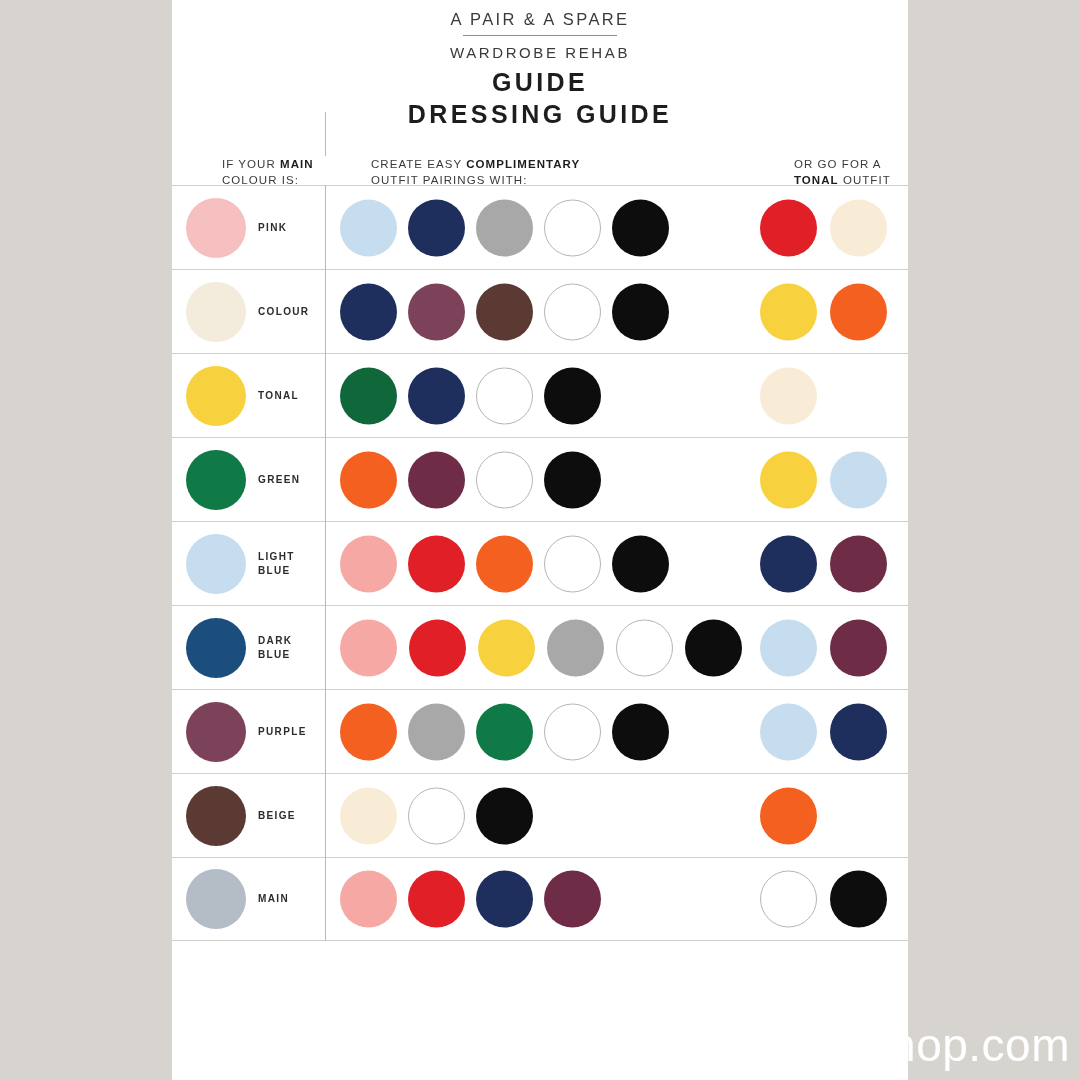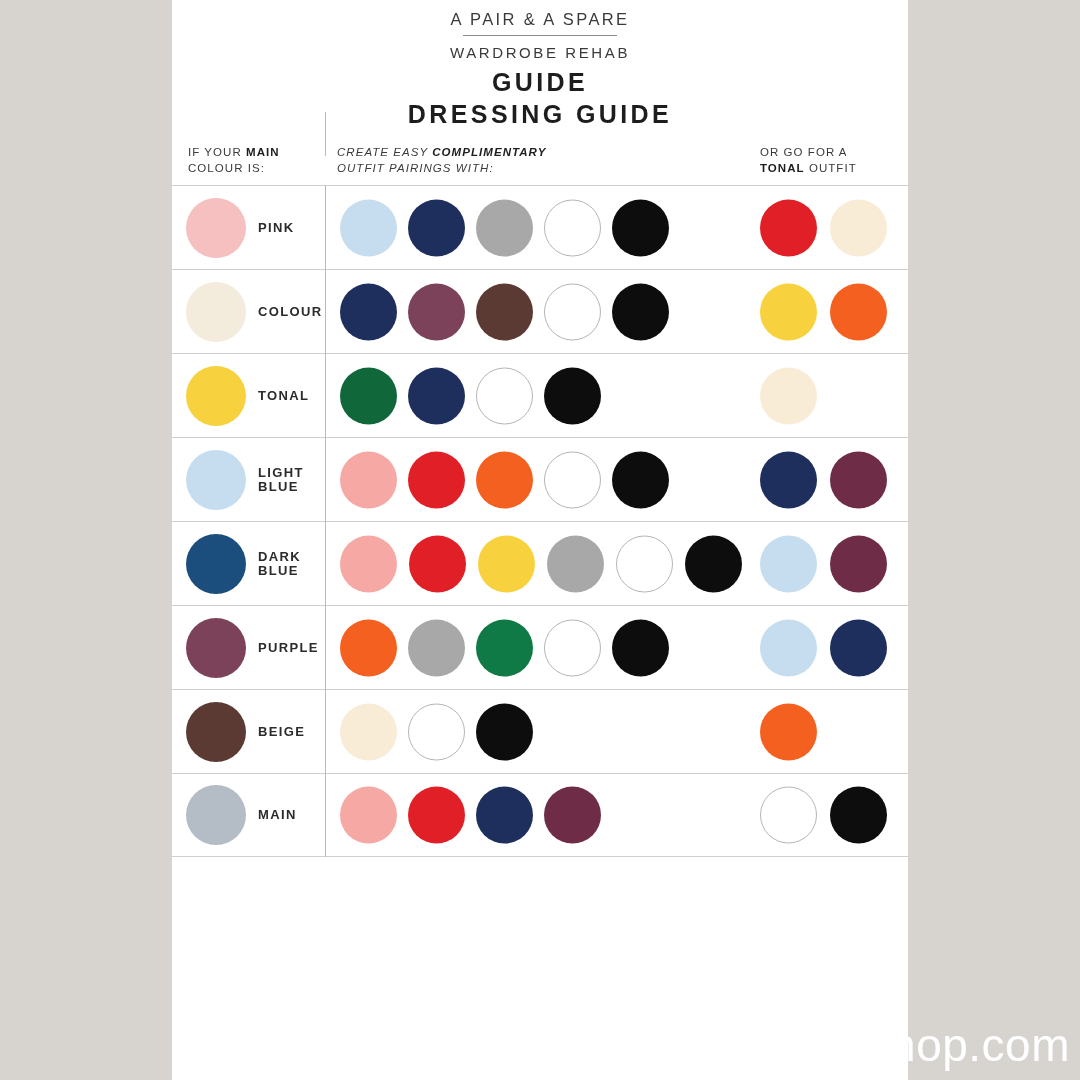--- a/index.html
+++ b/index.html
@@ -68,26 +68,27 @@
     margin-top: 16px;
     height: 40px;
     font-size: 11.5px;
     letter-spacing: 1.05px;
     color: #3a3a3a;
     line-height: 15.5px;
   }
   .colheads b { font-weight: 700; color: #1d1d1d; }
   .ch {
     position: absolute;
-    top: 0;
+    top: 12px;
     text-transform: uppercase;
     white-space: pre-line;
+    margin-left: 34px;
   }
   .ch-main   { left: 16px; }
-  .ch-comp   { left: 165px; font-style: italic; }
+  .ch-comp   { left: 165px; }
   .ch-tonal  { left: 588px; }
 
   
   #rows {
     position: relative;
   }
   .vrule {
     position: absolute;
     left: 153px;
     top: 0;
@@ -123,21 +124,21 @@
   .main-dot {
     width: 60px;
     height: 60px;
     left: 14px;
   }
   .row-label {
     position: absolute;
     left: 86px;
     top: 50%;
     transform: translateY(-50%);
-    font-size: 13px;
+    font-size: 10px;
     font-weight: 700;
     letter-spacing: 1.35px;
     color: #2b2b2b;
     line-height: 14px;
     white-space: pre-line;
   }
   .comp-dot, .tonal-dot {
     width: 57px;
     height: 57px;
   }
@@ -207,20 +208,30 @@
           <div class="dot tonal-dot" style="background: rgb(244, 96, 31); left: 658px;"></div>
         </div>
         <div class="row">
           <div class="dot main-dot" style="background: rgb(247, 210, 62);"></div>
           <div class="row-label">TONAL</div>
           <div class="dot comp-dot" style="background: rgb(16, 103, 58); left: 168px;"></div>
           <div class="dot comp-dot" style="background: rgb(30, 47, 94); left: 236px;"></div>
           <div class="dot comp-dot outlined" style="background: rgb(255, 255, 255); left: 304px;"></div>
           <div class="dot comp-dot" style="background: rgb(13, 13, 13); left: 372px;"></div>
           <div class="dot tonal-dot" style="background: rgb(248, 236, 214); left: 588px;"></div>
+        </div>
+        <div class="row">
+          <div class="dot main-dot" style="background: rgb(15, 122, 69);"></div>
+          <div class="row-label">GREEN</div>
+          <div class="dot comp-dot" style="background: rgb(244, 96, 31); left: 168px;"></div>
+          <div class="dot comp-dot" style="background: rgb(111, 44, 71); left: 236px;"></div>
+          <div class="dot comp-dot outlined" style="background: rgb(255, 255, 255); left: 304px;"></div>
+          <div class="dot comp-dot" style="background: rgb(13, 13, 13); left: 372px;"></div>
+          <div class="dot tonal-dot" style="background: rgb(247, 210, 62); left: 588px;"></div>
+          <div class="dot tonal-dot" style="background: rgb(197, 221, 239); left: 658px;"></div>
         </div>
         <div class="row">
           <div class="dot main-dot" style="background: rgb(197, 221, 239);"></div>
           <div class="row-label">LIGHT
 BLUE</div>
           <div class="dot comp-dot" style="background: rgb(246, 169, 164); left: 168px;"></div>
           <div class="dot comp-dot" style="background: rgb(224, 31, 38); left: 236px;"></div>
           <div class="dot comp-dot" style="background: rgb(244, 96, 31); left: 304px;"></div>
           <div class="dot comp-dot outlined" style="background: rgb(255, 255, 255); left: 372px;"></div>
           <div class="dot comp-dot" style="background: rgb(13, 13, 13); left: 440px;"></div>

